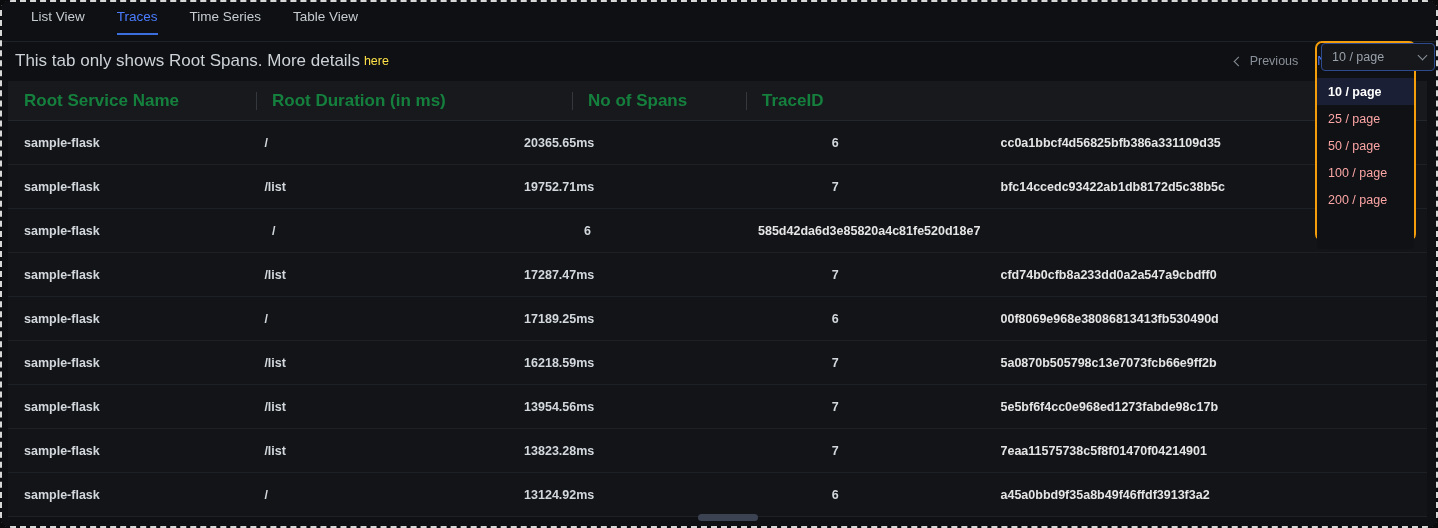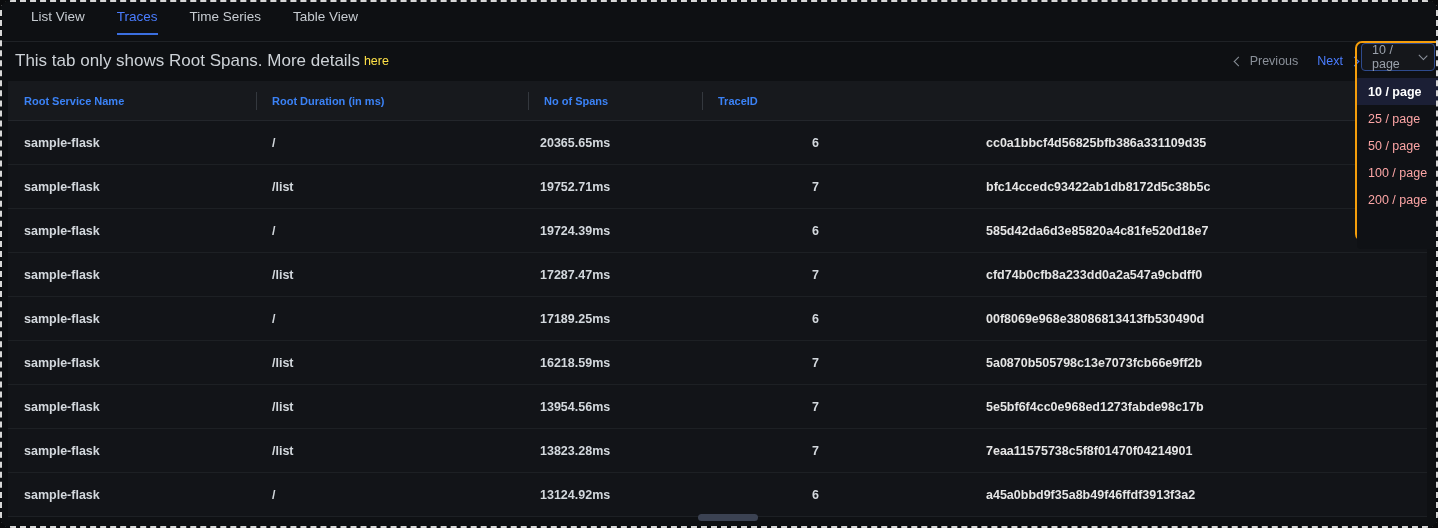--- a/index.html
+++ b/index.html
@@ -106,21 +106,21 @@
     border-right: 1.4px solid currentColor;
   }
   .chev.left  { transform: rotate(-135deg); }
   .chev.right { transform: rotate(45deg); }
 
   
   .select-wrap {
     position: absolute;
     right: 3px;
     top: 43px;
-    width: 74px;
+    width: 114px;
     z-index: 40;
   }
   .focus-ring {
     position: absolute;
     left: -6px;
     top: -2px;
     width: 101px;
     height: 200px;
     border: 2.5px solid #f59e0b;
     border-radius: 7px;
@@ -186,23 +186,23 @@
   }
   .t-head {
     display: flex;
     height: 40px;
     align-items: center;
     background: #17191d;
     border-bottom: 1px solid #23262b;
   }
   .t-head .th {
     position: relative;
-    font-size: 11px;
+    font-size: 17px;
     font-weight: bold;
-    color: #3b82f6;
+    color: #15803d;
     padding-left: 16px;
     display: flex;
     align-items: center;
     height: 40px;
     white-space: nowrap;
   }
   .t-head .th:not(:first-child)::before {
     content: "";
     position: absolute;
     left: 0;
@@ -224,21 +224,21 @@
     padding-left: 16px;
     white-space: nowrap;
     overflow: hidden;
     font-weight: bold;
   }
   .td.traceid { color: #e5e5e5; cursor: pointer; }
 
   .c1 { width: 248px; }
   .c2 { width: 268px; }
   .c3 { width: 272px; }
-  .c4 { width: 174px; }
+  .c4 { width: 174px; margin-left: 44px; }
   .c5 { width: 457px; }
 
   
   .hscroll {
     position: absolute;
     left: 8px;
     bottom: 6px;
     width: 1419px;
     height: 8px;
     z-index: 30;
@@ -335,21 +335,20 @@
         <div class="t-row">
           <div class="td c1">sample-flask</div>
           <div class="td c2">/list</div>
           <div class="td c3">19752.71ms</div>
           <div class="td c4">7</div>
           <div class="td c5 traceid">bfc14ccedc93422ab1db8172d5c38b5c</div>
         </div>
         <div class="t-row">
           <div class="td c1">sample-flask</div>
           <div class="td c2">/</div>
-          <div class="td c3">19724.39ms</div>
           <div class="td c4">6</div>
           <div class="td c5 traceid">585d42da6d3e85820a4c81fe520d18e7</div>
         </div>
         <div class="t-row">
           <div class="td c1">sample-flask</div>
           <div class="td c2">/list</div>
           <div class="td c3">17287.47ms</div>
           <div class="td c4">7</div>
           <div class="td c5 traceid">cfd74b0cfb8a233dd0a2a547a9cbdff0</div>
         </div>

